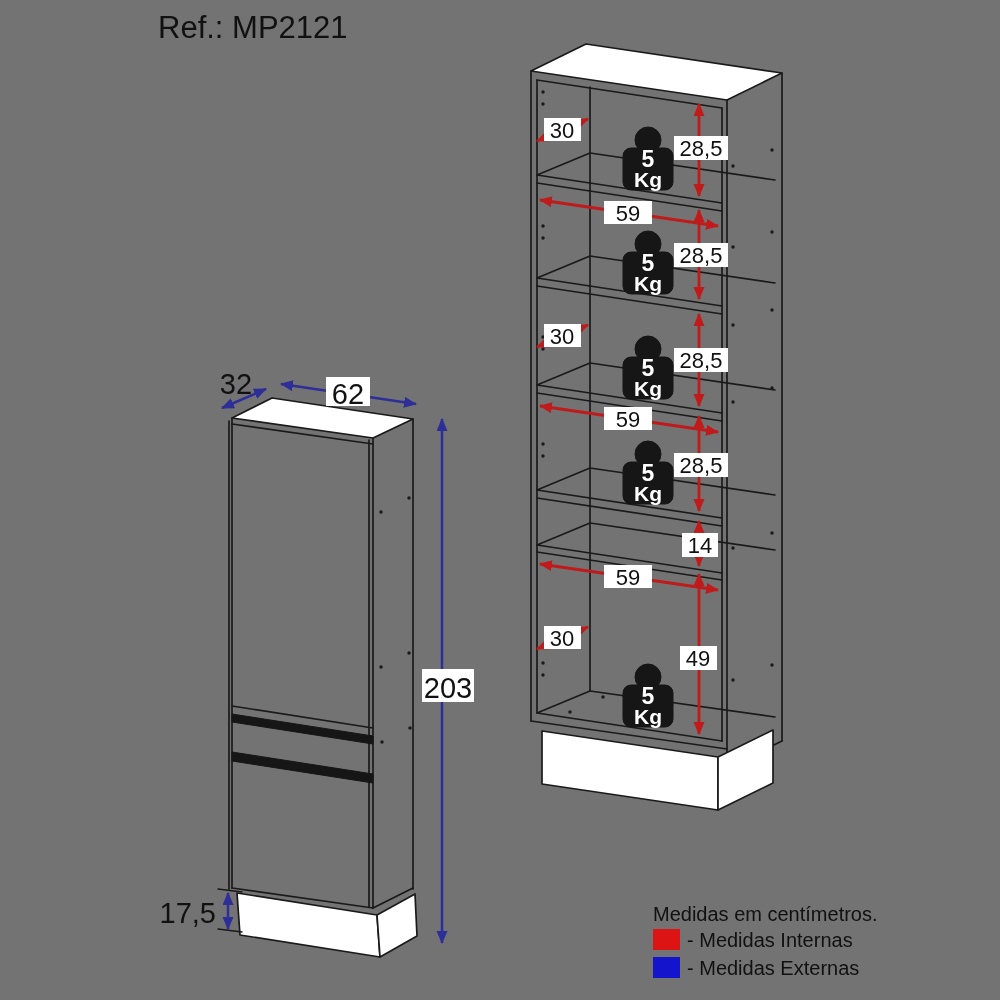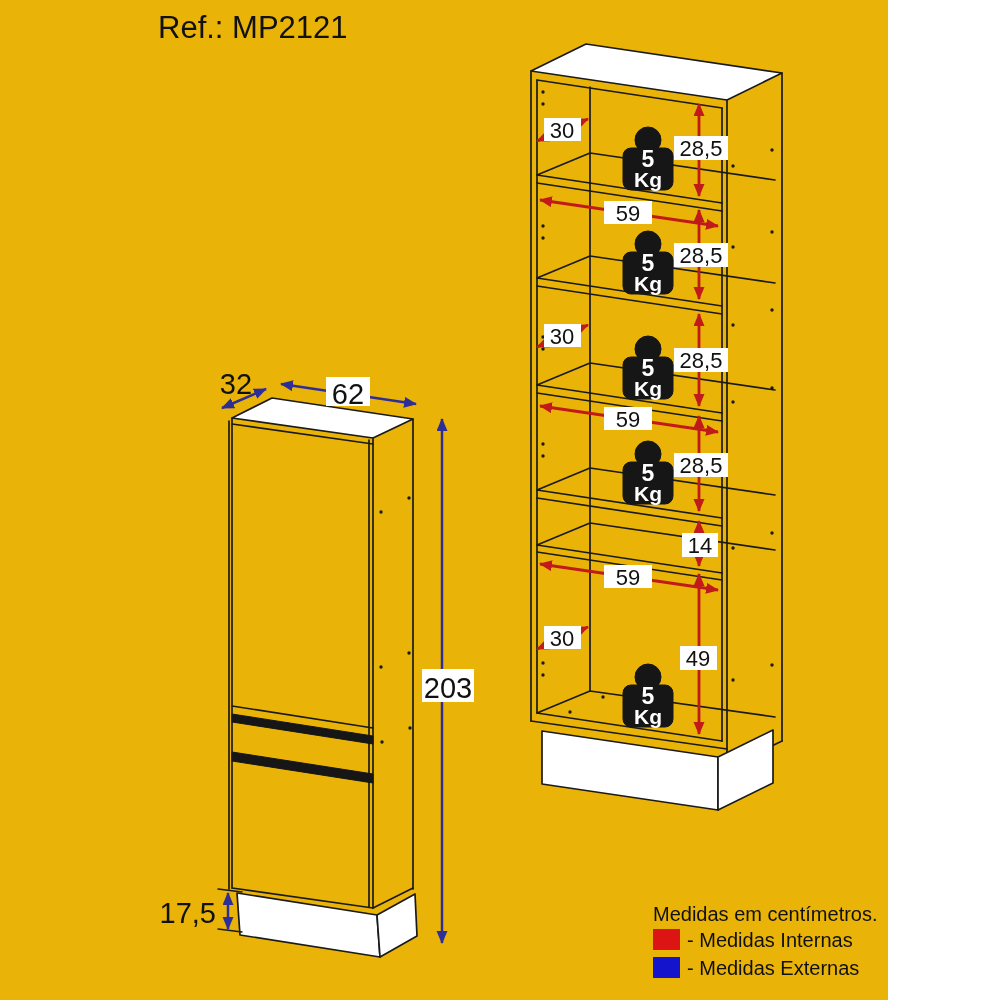--- a/index.html
+++ b/index.html
@@ -1,16 +1,16 @@
 <!DOCTYPE html>
 <html><head>
 <meta charset="utf-8">
 <style>
   html,body{margin:0;padding:0;background:#fff;}
-  .stage{position:relative;width:888px;height:1000px;background:#eab308;overflow:hidden;
+  .stage{position:relative;width:1000px;height:1000px;background:#737373;overflow:hidden;
          font-family:"Liberation Sans", sans-serif;}
   svg{display:block;position:absolute;left:0;top:0;}
   .ln{stroke:#1a1a1a;stroke-width:1.7;fill:none;stroke-linecap:round;stroke-linejoin:round;}
   .face{fill:#ffffff;stroke:#1a1a1a;stroke-width:1.7;stroke-linejoin:round;}
   .dark{fill:#161616;stroke:#161616;stroke-width:1;}
   .dot{fill:#1a1a1a;stroke:none;}
   .arr-r{stroke:#c01a1a;stroke-width:2.8;fill:none;}
   .arr-b{stroke:#2e2e99;stroke-width:2.5;fill:none;}
   .lblbg{fill:#ffffff;stroke:none;}
   text{fill:#111;font-family:"Liberation Sans", sans-serif;}

